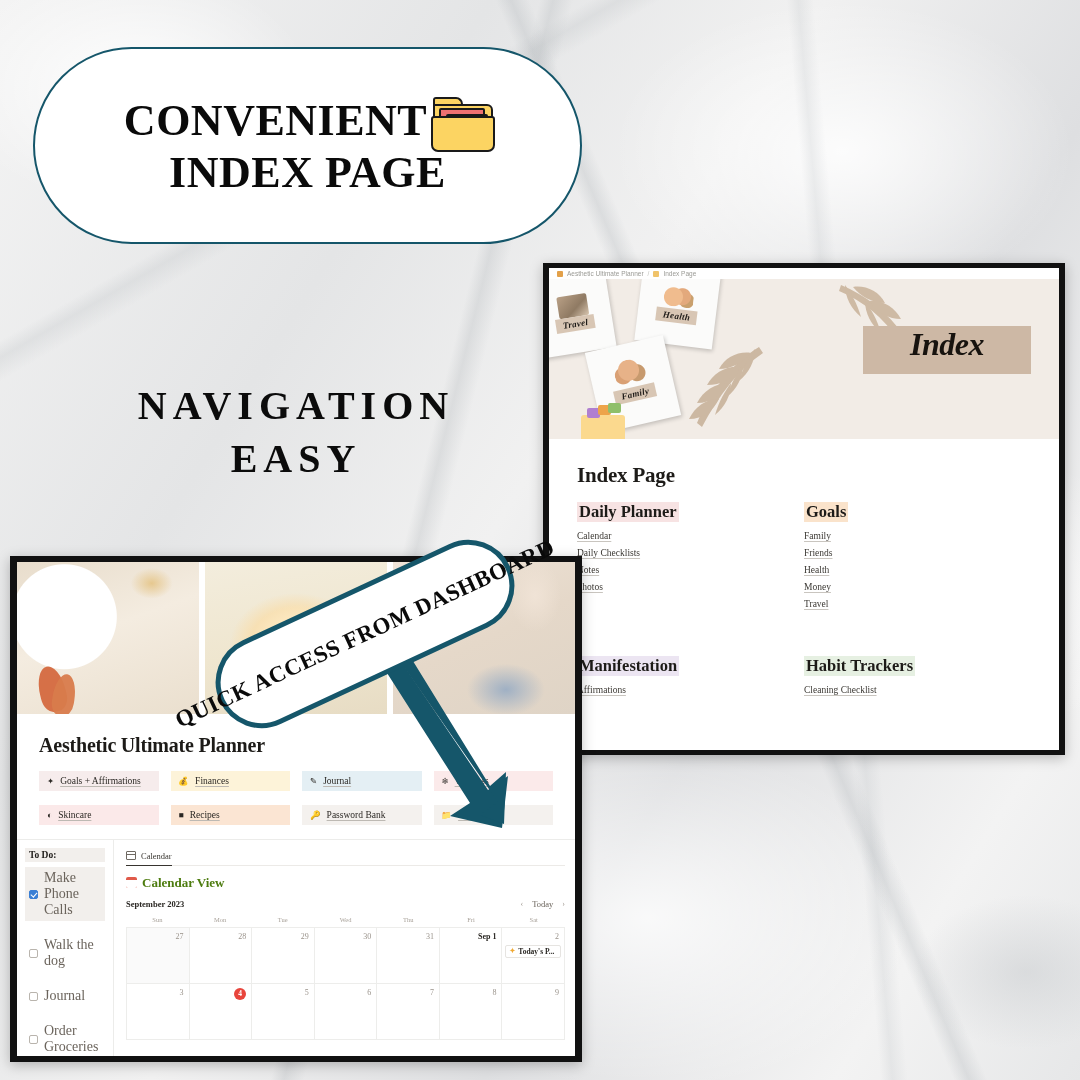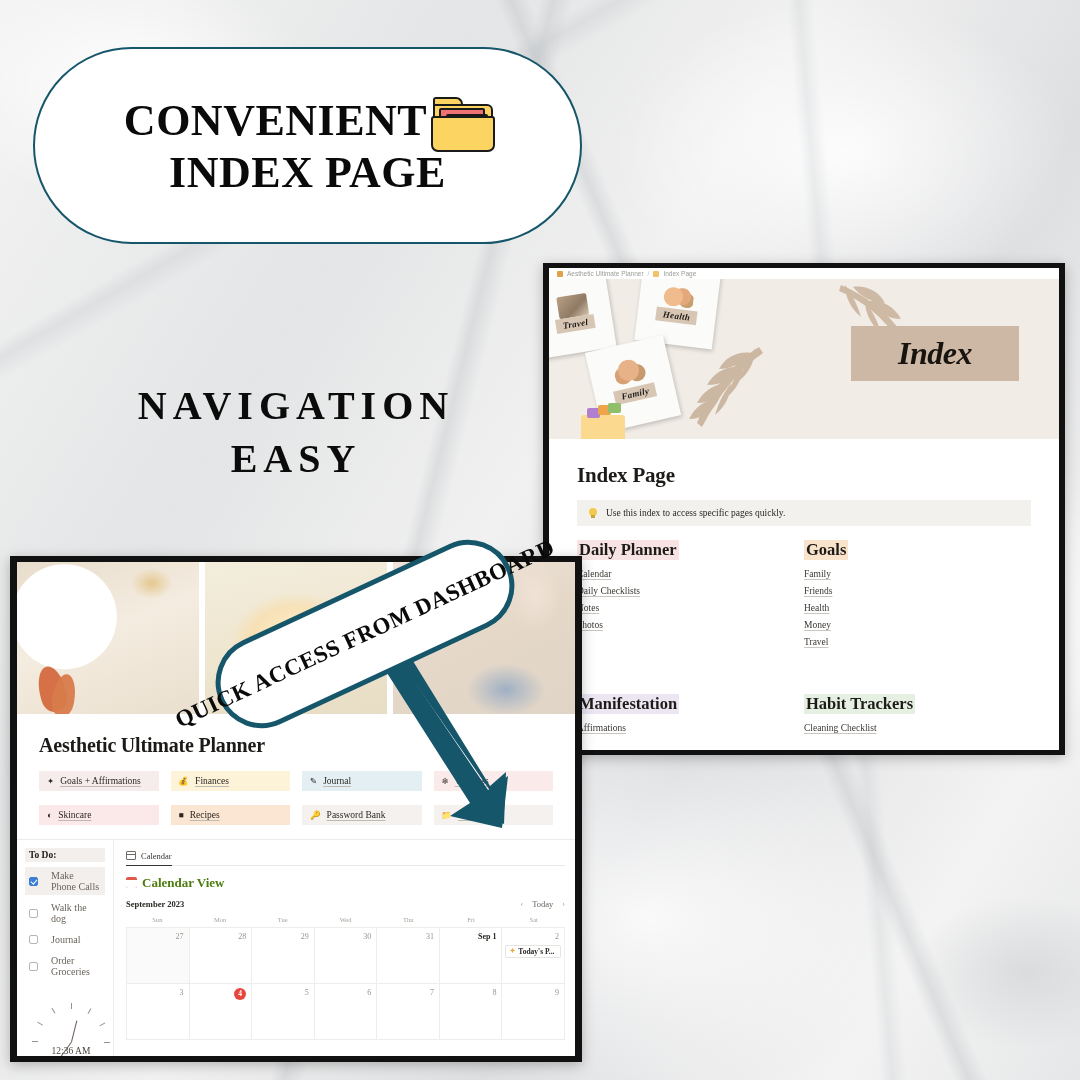--- a/index.html
+++ b/index.html
@@ -73,22 +73,22 @@
 
   
   .cover{position:relative;height:160px;background:#f2ece6;overflow:hidden;}
   .cover .frond{position:absolute;}
   .card{position:absolute;background:#fbfbfa;box-shadow:1px 2px 4px rgba(0,0,0,.20);}
   .card .label{position:absolute;left:50%;transform:translateX(-50%);
      background:#d8c6b4;color:#1d1a17;font-family:"Liberation Serif", serif;font-weight:700;font-style:italic;
      font-size:9px;padding:2px 7px;white-space:nowrap;letter-spacing:.3px;}
   .card .thumb{position:absolute;left:50%;transform:translateX(-50%);border-radius:2px;}
 
-  .index-banner{position:absolute;right:40px;top:47px;width:168px;height:55px;background:#cdb8a5;
-     display:flex;align-items:center;justify-content:center;}
+  .index-banner{position:absolute;right:28px;top:47px;width:168px;height:48px;background:#cdb8a5;
+     display:flex;align-items:flex-start;justify-content:center;}
   .index-banner span{font-family:"Liberation Serif", serif;font-style:italic;font-weight:700;
      font-size:32px;color:#17130f;letter-spacing:-.5px;}
 
   .file-box{position:absolute;left:32px;bottom:-12px;width:44px;height:36px;background:#fbd98e;border-radius:3px 3px 5px 5px;}
   .file-box .t1{position:absolute;left:6px;top:-7px;width:13px;height:10px;background:#b07fd0;border-radius:2px;}
   .file-box .t2{position:absolute;left:17px;top:-10px;width:13px;height:10px;background:#eda44a;border-radius:2px;}
   .file-box .t3{position:absolute;left:27px;top:-12px;width:13px;height:10px;background:#8fbf6a;border-radius:2px;}
 
   .ip-body{padding:24px 28px 0 28px;}
   .ip-title{font-family:"Liberation Serif", serif;font-weight:700;font-size:21px;color:#1d1b18;letter-spacing:-.2px;}
@@ -141,22 +141,22 @@
   .btn-grid .bcol{flex:1;}
   .nbtn{display:flex;align-items:center;gap:6px;height:20px;padding:0 8px;box-sizing:border-box;
       font-family:"Liberation Serif", serif;font-size:9.5px;color:#2a2723;}
   .nbtn .lbl{text-decoration:underline;text-decoration-color:#bdb9b3;text-underline-offset:2px;}
   .nic{font-size:8.5px;line-height:1;flex:none;}
 
   .dash-lower{display:flex;margin-top:14px;border-top:1px solid #ececea;}
   .todo{width:96px;flex:none;padding:8px 8px 0 8px;box-sizing:border-box;}
   .todo-h{font-family:"Liberation Serif", serif;font-weight:700;font-size:9.5px;color:#1d1b18;background:#f2efec;
       padding:2px 4px;margin-bottom:5px;}
-  .todo-row{display:flex;align-items:center;gap:13px;padding:3px 4px;margin-bottom:4px;
-      font-family:"Liberation Serif", serif;font-size:10px;color:#6b645c;}
+  .todo-row{display:flex;align-items:center;gap:6px;padding:3px 4px;margin-bottom:13px;
+      font-family:"Liberation Serif", serif;font-size:14px;color:#6b645c;}
   .todo-row.done{background:#f2efec;}
   .cbox{width:9px;height:9px;border:1px solid #b9b4ad;border-radius:2px;flex:none;background:#fff;box-sizing:border-box;}
   .cbox.checked{background:#3a7fd5;border-color:#3a7fd5;position:relative;}
   .cbox.checked:after{content:"";position:absolute;left:2.4px;top:.6px;width:2.6px;height:5px;
       border:solid #fff;border-width:0 1.4px 1.4px 0;transform:rotate(42deg);}
 
   .clock{position:relative;width:92px;height:78px;margin-top:22px;}
   .clock .dial{position:absolute;left:6px;top:0;width:80px;height:80px;}
   .tick{position:absolute;left:50%;top:1px;width:1px;height:6px;background:#9b8f86;transform-origin:0 39px;}
   .hand-h{position:absolute;left:50%;top:18px;width:1.3px;height:22px;background:#6a5f57;transform-origin:50% 100%;transform:rotate(14deg);}
@@ -296,24 +296,20 @@
     <div class="file-box">
       <span class="t1"></span>
           <span class="t2"></span>
           <span class="t3"></span>
     </div>
   </div>
 
   <div class="ip-body">
     <div class="ip-title">Index Page</div>
 
-    <div class="callout">
-      <span class="bulb"></span>
-      <span>Use this index to access specific pages quickly.</span>
-    </div>
 
     <div class="link-grid">
       <div class="link-col">
         <div class="sec-h" style="background:#f7e3e3;">Daily Planner</div>
         <a class="sec-link">Calendar</a>
         <a class="sec-link">Daily Checklists</a>
         <a class="sec-link">Notes</a>
         <a class="sec-link">Photos</a>
       </div>
       <div class="link-col">

